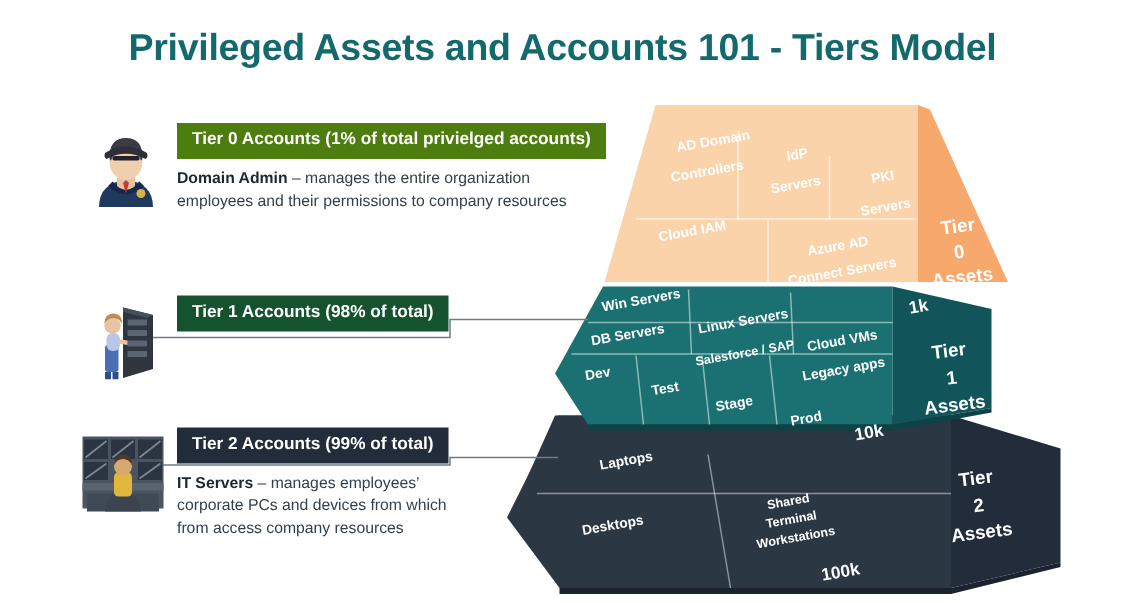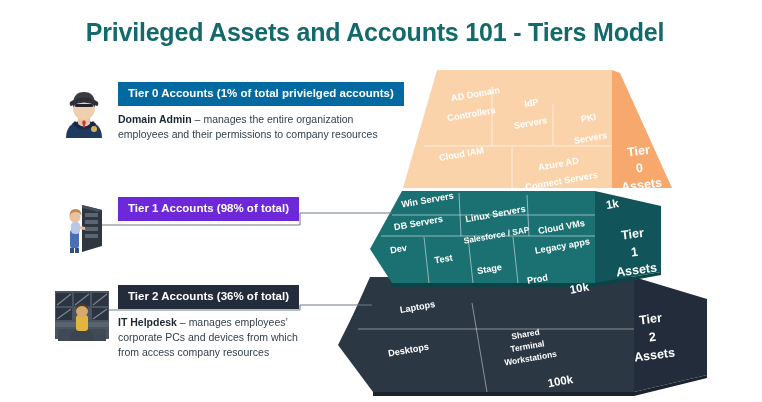--- a/index.html
+++ b/index.html
@@ -26,22 +26,22 @@
     position: absolute; left: 0; top: 0;
     width: 56px; height: 56px;
   }
   .legend .body { position: absolute; left: 62px; top: 0; }
   .legend .pill {
     display: inline-block;
     padding: 5px 10px 6px 10px;
     font-size: 11.5px; font-weight: bold; color: #ffffff;
     white-space: nowrap; line-height: 1.1;
   }
-  .pill.t0 { background: #0369a1; color: #ffffff; }
-  .pill.t1 { background: #6d28d9; color: #ffffff; }
+  .pill.t0 { background: #4d7c0f; color: #ffffff; }
+  .pill.t1 { background: #14532d; color: #ffffff; }
   .pill.t2 { background: #222c3a; color: #ffffff; }
   .legend .desc {
     margin-top: 6px;
     font-size: 10.5px; line-height: 1.45; color: #34414d;
     max-width: 270px;
   }
   .legend .desc b { color: #1b2733; font-weight: bold; margin-top: 28px; }
 
   
   #pyramid { position: absolute; left: 0; top: 0; width: 762px; height: 402px; }
@@ -228,20 +228,20 @@
         </g>
         <rect x="3" y="37" width="54" height="5" fill="#59646f"></rect>
         <rect x="6" y="44" width="48" height="12" fill="#3f4a56"></rect>
         <path d="M18 56 q0-12 12-12 q12 0 12 12 z" fill="#3c4450"></path>
         <rect x="24" y="30" width="12" height="16" rx="3" fill="#e0b63c"></rect>
         <circle cx="30" cy="26" r="6" fill="#d8a86e"></circle>
         <path d="M24 25 q0-7 6-7 q6 0 6 7 q-2-4-6-4 q-4 0-6 4z" fill="#4b3a2c"></path>
       </svg>
     </div>
     <div class="body" style="left:66px;">
-      <div class="pill t2">Tier 2 Accounts (36% of total)</div>
+      <div class="pill t2">Tier 2 Accounts (99% of total)</div>
       <div class="desc" style="max-width:232px;">
-        <b>IT Helpdesk</b><span> – </span><span>manages employees’ corporate PCs and devices from which from access company resources</span>
+        <b>IT Servers</b><span> – </span><span>manages employees’ corporate PCs and devices from which from access company resources</span>
       </div>
     </div>
   </div>
 
 </div>
 
 </body></html>

